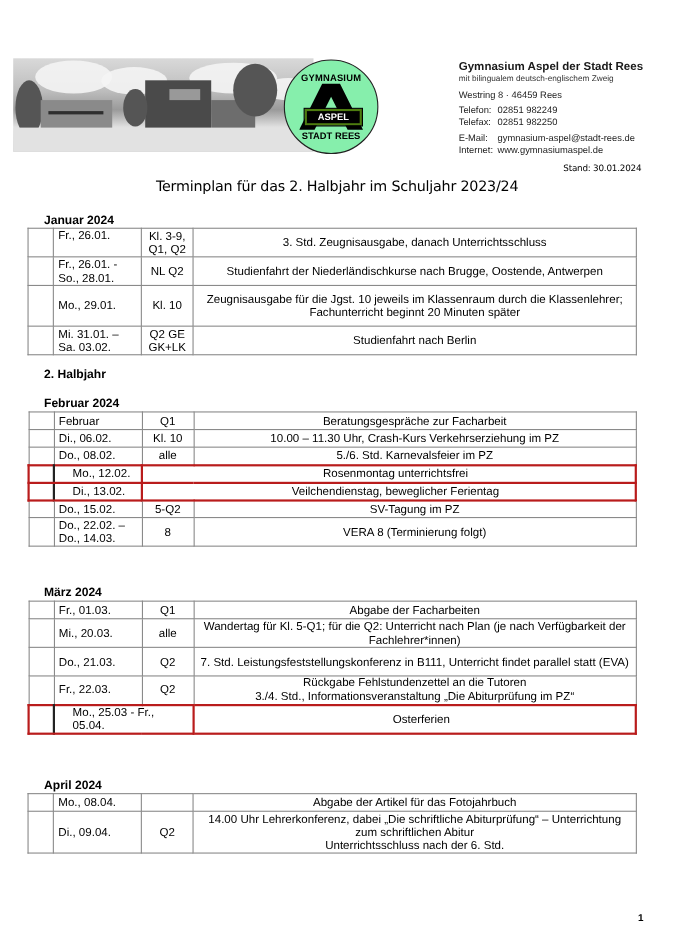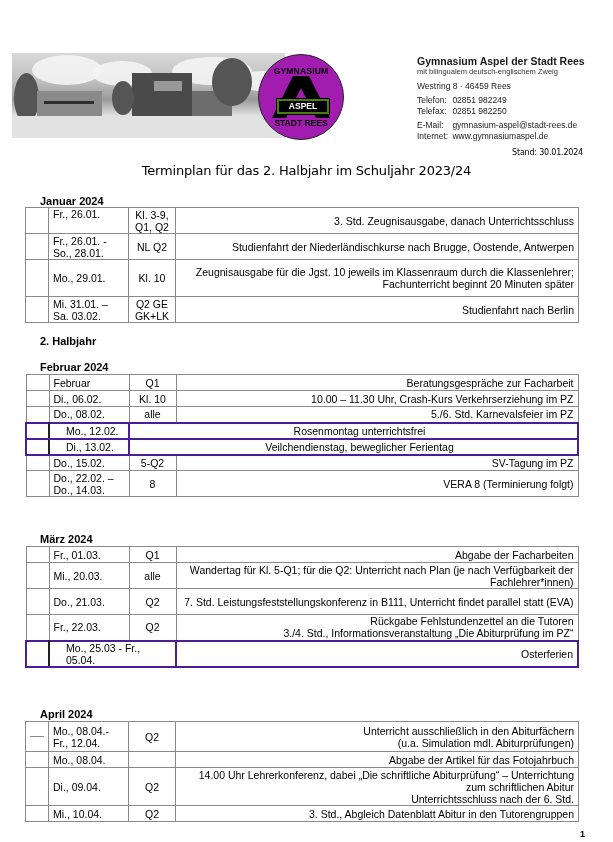--- a/index.html
+++ b/index.html
@@ -12,21 +12,21 @@
              linear-gradient(180deg, #d9d9d9 0%, #bdbdbd 35%, #9a9a9a 55%, #e6e6e6 75%, #cfcfcf 100%);
            overflow:hidden; }
   .photo .cloud { position:absolute; background:#f4f4f4; border-radius:50%; opacity:.9; }
   .photo .bldg { position:absolute; background:#6d6d6d; }
   .photo .bldg.dark { background:#4a4a4a; }
   .photo .tree { position:absolute; background:#555; border-radius:50%; }
   .photo .win { position:absolute; background:#2e2e2e; }
   .photo .ground { position:absolute; left:0; right:0; bottom:0; height:22px; background:#e2e2e2; }
 
   .logo { position:absolute; left:258px; top:54px; width:84px; height:84px;
-          border:1.5px solid #222; border-radius:50%; background:#a21caf; }
+          border:1.5px solid #222; border-radius:50%; background:#86efac; }
   .logo .l-top { position:absolute; top:11px; left:0; right:0; text-align:center;
                  font-size:8.5px; font-weight:bold; letter-spacing:.2px; }
   .logo .l-bot { position:absolute; top:63px; left:0; right:0; text-align:center;
                  font-size:8.5px; font-weight:bold; }
   .logo svg { position:absolute; left:13px; top:21px; }
   .logo .l-mid { position:absolute; top:44px; left:18px; width:48px; height:11px;
                  background:#000; color:#fff; border:2px solid #4d7c0f; outline:1px solid #000;
                  font-size:8.5px; font-weight:bold; text-align:center; line-height:11px; }
 
   .addr { position:absolute; left:417px; top:55px; font-size:8.5px; color:#222; line-height:11px; }
@@ -45,23 +45,23 @@
   .half  { position:absolute; left:40px; font-size:11px; font-weight:bold; }
 
   
   table.tp { position:absolute; left:25px; width:554px; border-collapse:collapse;
              font-size:10.5px; font-weight:normal; table-layout:fixed; }
   table.tp td { border:1px solid #8a8a8a; padding:0 4px; vertical-align:middle; line-height:12px; }
   table.tp col.c0 { width:23px; } table.tp col.c1 { width:80px; }
   table.tp col.c2 { width:47px; } table.tp col.c3 { width:auto; }
   td.c-date { text-align:left; }
   td.c-grp { text-align:center; padding:0 2px; }
-  td.c-txt { text-align:right; }
+  td.c-txt { text-align:center; }
   td.center { text-align:center; }
-  tr.thick td { border:2px solid #4c1d95;padding-left:16px; }
+  tr.thick td { border:2px solid #b91c1c;padding-left:16px; }
   tr.thick td.c0 { border-right:2px solid #222; }
   td.split { padding:0; }
   td.split div { height:50%; }
   td.split div.top { border-bottom:1px solid #8a8a8a; }
 
   .pagenum { position:absolute; left:580px; top:829px; font-size:9px; font-weight:bold; }
 </style>
 </head>
 <body>
 
@@ -244,49 +244,31 @@
 
 <div class="month" style="top:708px;">April 2024</div>
 <table class="tp" style="top:721px;">
   <colgroup>
       <col class="c0">
       <col class="c1">
       <col class="c2">
       <col class="c3">
     </colgroup>
   <tbody>
-      <tr style="height:30px;">
-    <td class="c0 split">
-          <div class="top"></div>
-          <div></div>
-        </td>
-    <td class="c-date">Mo., 08.04.- Fr., 12.04.</td>
-    <td class="c-grp">Q2</td>
-    <td class="c-txt">
-          <div>Unterricht ausschließlich in den Abiturfächern</div>
-          <div>(u.a. Simulation mdl. Abiturprüfungen)</div>
-        </td>
-  </tr>
   <tr style="height:16px;">
     <td class="c0"></td>
     <td class="c-date">Mo., 08.04.</td>
     <td class="c-grp"></td>
     <td class="c-txt">Abgabe der Artikel für das Fotojahrbuch</td>
   </tr>
   <tr style="height:38px;">
     <td class="c0"></td>
     <td class="c-date">Di., 09.04.</td>
     <td class="c-grp">Q2</td>
     <td class="c-txt">
           <div>14.00 Uhr Lehrerkonferenz, dabei „Die schriftliche Abiturprüfung“ – Unterrichtung zum schriftlichen Abitur</div>
           <div>Unterrichtsschluss nach der 6. Std.</div>
         </td>
   </tr>
-  <tr style="height:16px;">
-    <td class="c0"></td>
-    <td class="c-date">Mi., 10.04.</td>
-    <td class="c-grp">Q2</td>
-    <td class="c-txt">3. Std., Abgleich Datenblatt Abitur in den Tutorengruppen</td>
-  </tr>
 </tbody>
   </table>
 
 <div class="pagenum">1</div>
 
 </body></html>

